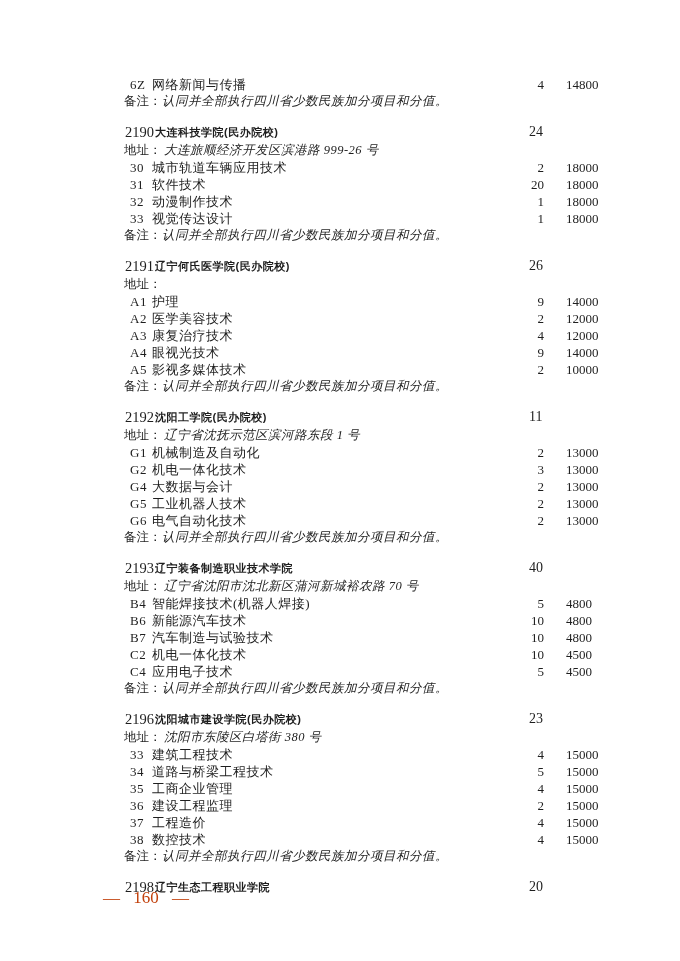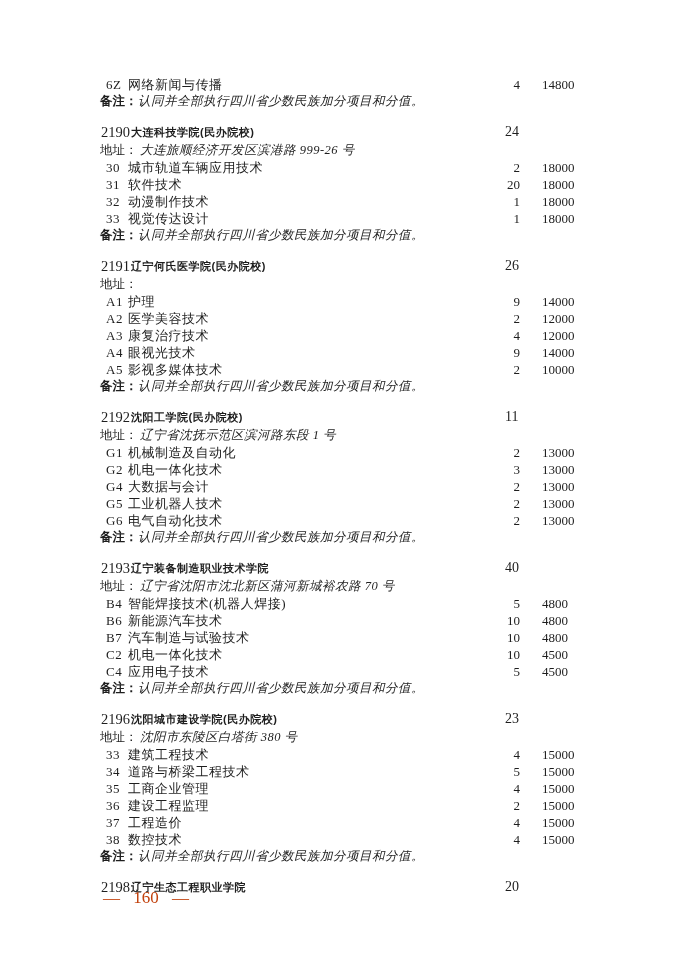--- a/index.html
+++ b/index.html
@@ -4,32 +4,32 @@
 <style>
   html,body{margin:0;padding:0;background:#ffffff;}
   .page{
     position:relative;
     width:680px;height:961px;
     background:#ffffff;
     color:#1e1e1e;
     overflow:hidden;
     font-family:"Liberation Serif", serif;
   }
-  .content{position:absolute;left:0;top:76px;width:584px;}
+  .content{position:absolute;left:0;top:76px;width:584px;padding-left:24px;}
 
   
   .major-row{position:relative;height:17px;line-height:17px;font-size:13px;}
   .mcode{position:absolute;left:106px;letter-spacing:0.5px;}
   .mname{position:absolute;left:128px;letter-spacing:0.5px;}
   .mcount{position:absolute;left:420px;width:100px;text-align:right;}
   .mfee{position:absolute;left:542px;width:43px;}
 
   
   .note-row{position:relative;height:16.5px;line-height:16.5px;}
-  .nlabel{position:absolute;left:100px;font-family:"Liberation Sans",sans-serif;font-weight:bold;font-size:12.5px;}
+  .nlabel{position:absolute;left:100px;font-family:"Liberation Sans",sans-serif;font-weight:normal;font-size:12.5px;}
   .ntext{position:absolute;left:138px;font-style:italic;font-size:12.5px;letter-spacing:0.5px;}
 
   
   .school-block{margin-top:12px;}
   .school-header{position:relative;height:20px;line-height:20px;}
   .scode{position:absolute;left:101px;font-size:14.5px;}
   .sname{position:absolute;left:131px;font-family:"Liberation Sans",sans-serif;font-weight:bold;font-size:11px;letter-spacing:0.5px;}
   .stotal{position:absolute;left:505px;font-size:14px;}
   .address-row{position:relative;height:17.5px;line-height:17.5px;}
   .alabel{position:absolute;left:100px;font-family:"Liberation Sans",sans-serif;font-weight:normal;font-size:12.5px;}

